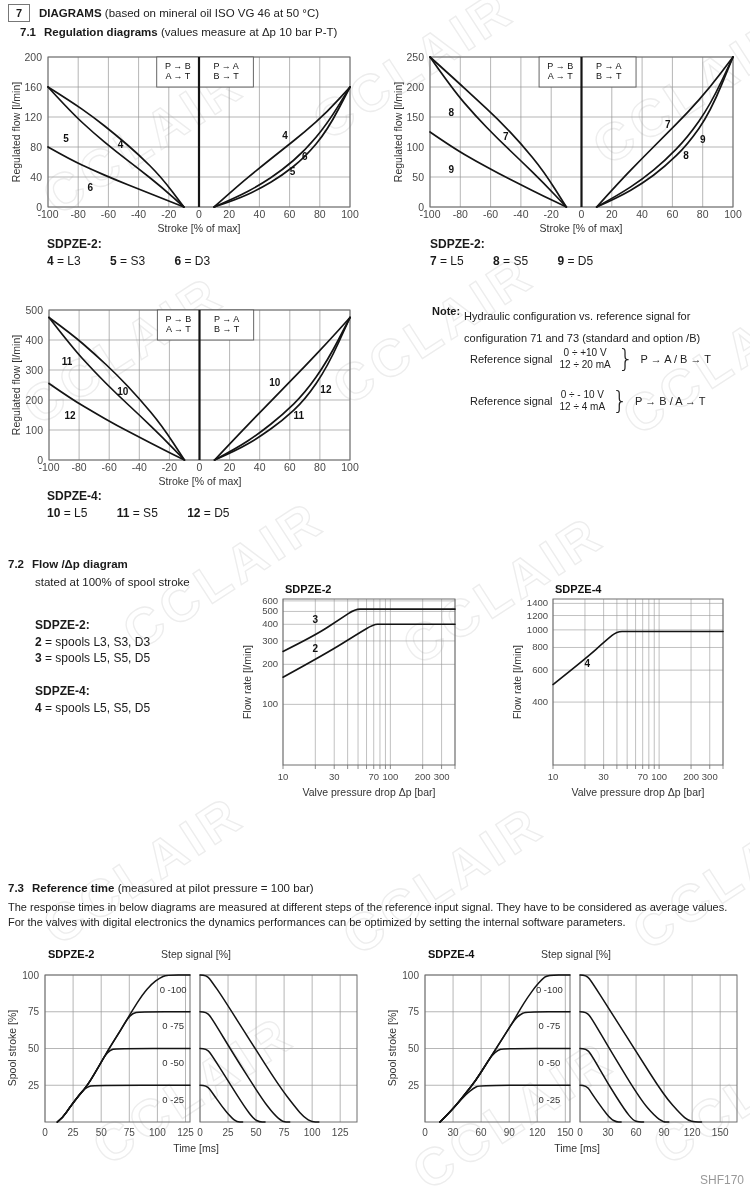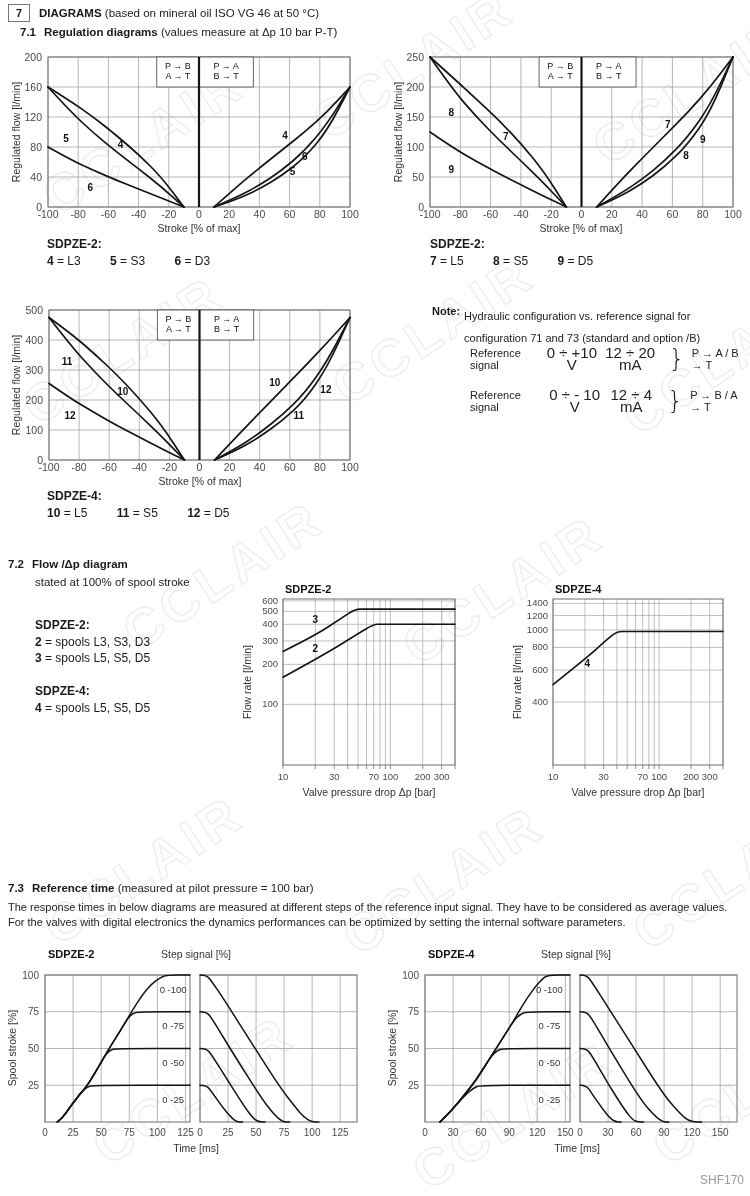--- a/index.html
+++ b/index.html
@@ -18,21 +18,21 @@
   .t-norm{color:#222;}
   .h-sub{display:flex;align-items:baseline;gap:8px;font-size:11.5px;}
   .cap{font-size:12px;}
   .cap-model{font-weight:bold;margin-bottom:3px;}
   .cap-item{margin-right:26px;}
   .cap-line{margin-bottom:2px;}
   .note{display:flex;gap:4px;font-size:11px;}
   .note-label{font-weight:bold;white-space:nowrap;}
   .note-text{width:272px;line-height:22px;color:#222;}
   .refrow{display:flex;align-items:center;gap:7px;font-size:11px;color:#222;}
-  .frac{display:inline-flex;flex-direction:row;text-align:center;font-size:15px;line-height:11.5px;}
+  .frac{display:inline-flex;flex-direction:column;text-align:center;font-size:10px;line-height:11.5px;}
   .brace{font-size:25px;font-weight:300;color:#222;font-family:"DejaVu Sans",sans-serif;line-height:25px;}
   .para{font-size:11px;line-height:15px;color:#222;width:742px;}
   .footer{font-size:12px;color:#999;}
 </style>
 </head>
 <body>
 
 <div class="page">
 
   <div>

